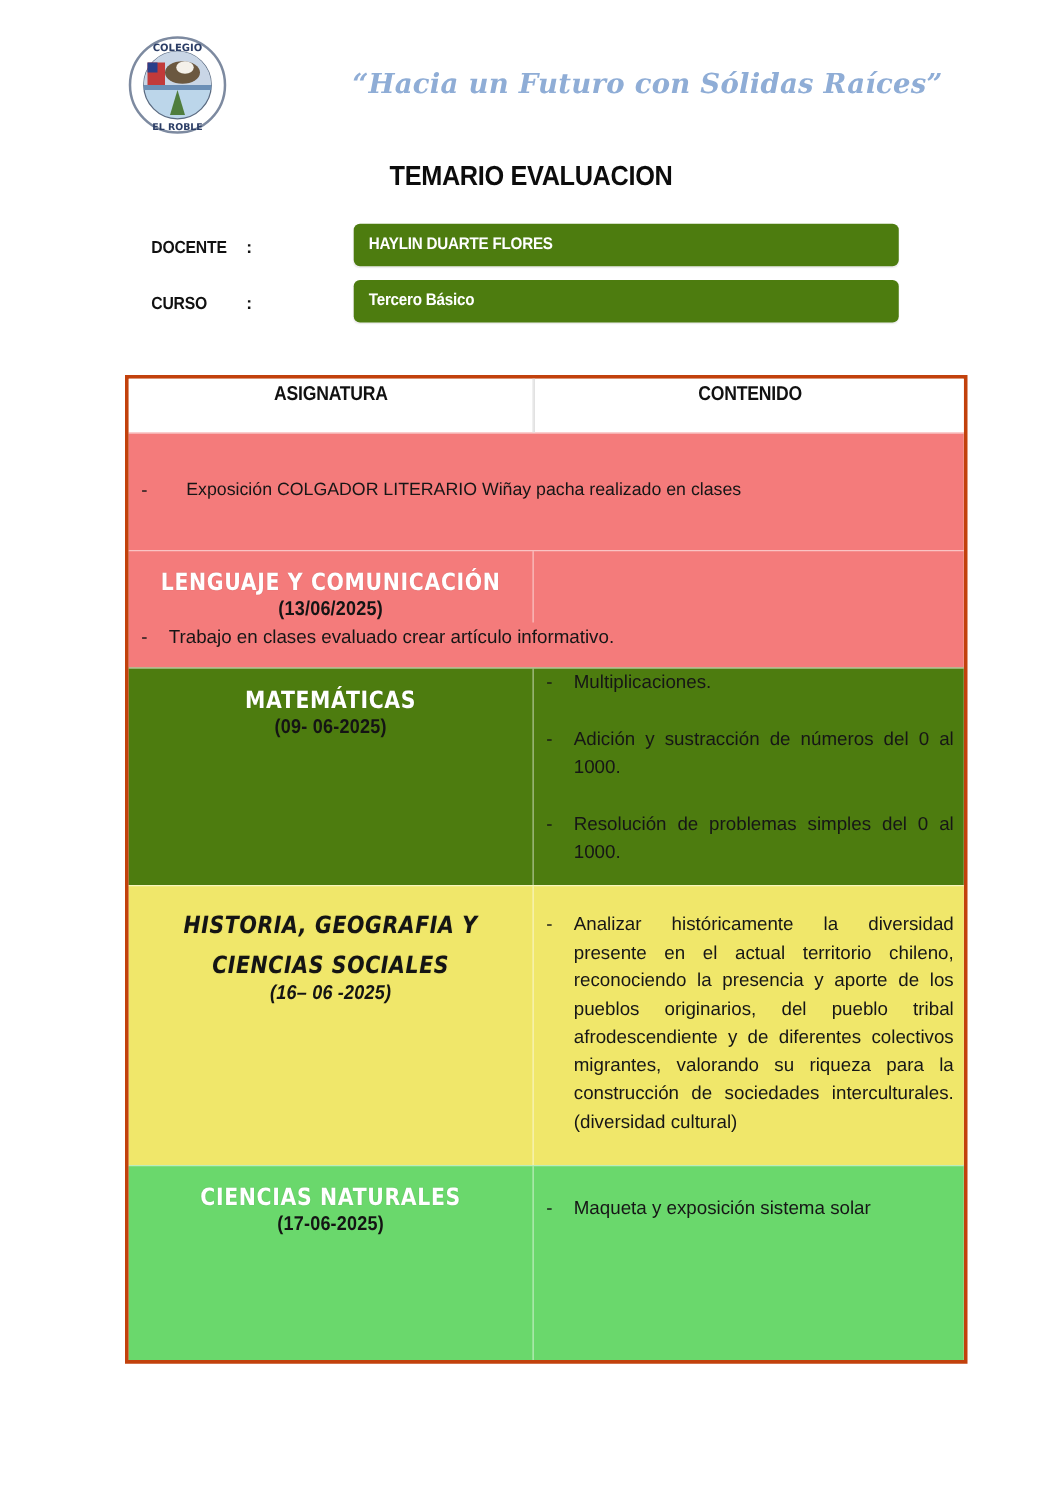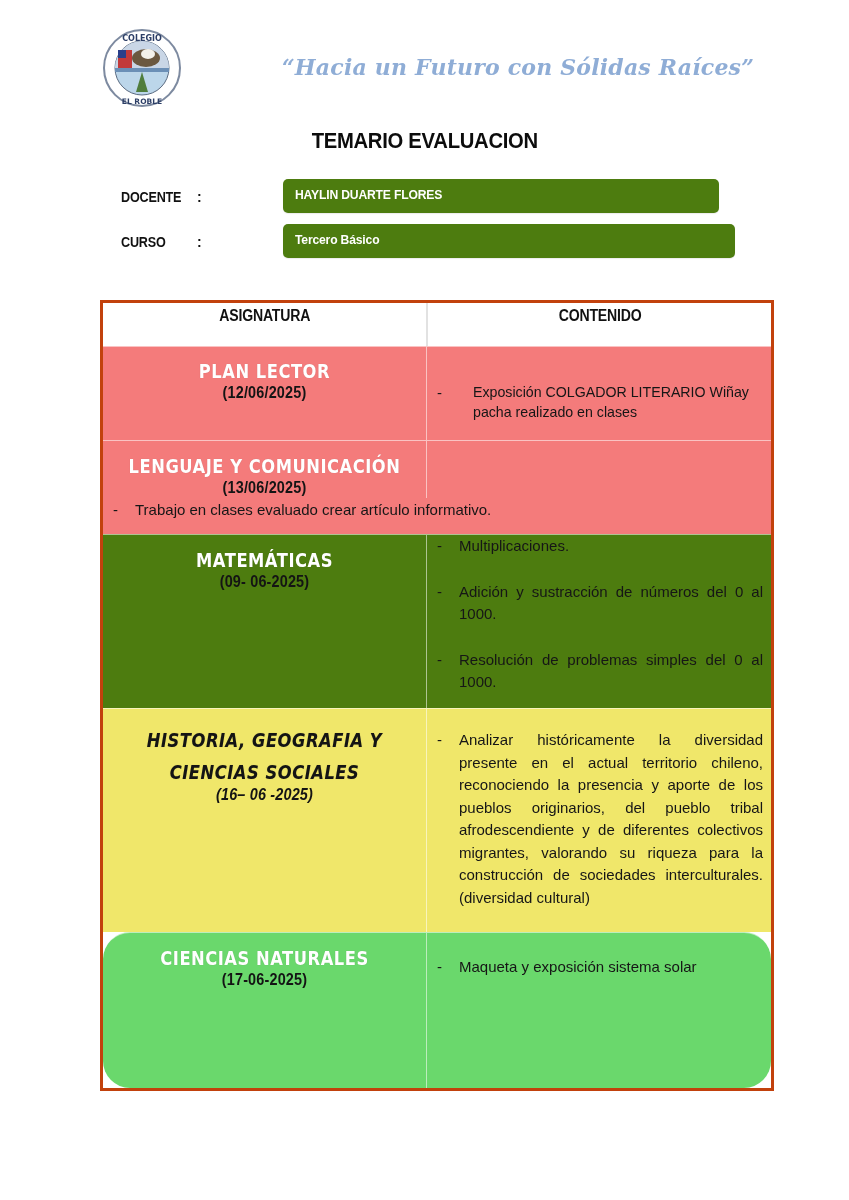--- a/index.html
+++ b/index.html
@@ -30,21 +30,21 @@
 
   .item { display: flex; font-size: 15px; line-height: 22.5px; color: #161616; text-align: justify; }
   .item .dash { width: 22px; flex: none; text-align: left; padding-left: 1px; }
   .item .txt { flex: 1; }
   .gap { height: 23px; }
 
   .r-plan { background: #f47b7b; height: 93px; }
   .r-leng { background: #f47b7b; height: 93px; flex-direction: column; }
   .r-mat  { background: #4d7c0f; height: 173px; }
   .r-hist { background: #f0e76a; height: 223px; }
-  .r-cien { background: #6ad86c; height: 155px; border-radius: 27px; }
+  .r-cien { background: #6ad86c; height: 155px; }
 </style>
 </head>
 <body>
 
 <div class="logo">
   <svg width="84" height="80" viewBox="0 0 84 80">
     <circle cx="42" cy="40" r="38" fill="#ffffff" stroke="#7d8aa0" stroke-width="2"></circle>
     <circle cx="42" cy="40" r="27" fill="#bcd6ea" stroke="#5a6a80" stroke-width="1"></circle>
     <path d="M15 40 A27 27 0 0 1 69 40 Z" fill="#c9d6e6"></path>
     <rect x="18" y="22" width="14" height="18" fill="#c23a3a"></rect>
@@ -62,39 +62,35 @@
 <div class="title">TEMARIO EVALUACION</div>
 
 <div class="field-label" style="top:189px;">DOCENTE</div>
 <div class="field-colon" style="top:189px;">:</div>
 <div class="field-box" style="top:179px;">
   <span class="field-value">HAYLIN DUARTE FLORES</span>
 </div>
 
 <div class="field-label" style="top:234px;">CURSO</div>
 <div class="field-colon" style="top:234px;">:</div>
-<div class="field-box" style="top:224px;padding-left:16px;">
+<div class="field-box" style="top:224px;">
   <span class="field-value">Tercero Básico</span>
 </div>
 
 <div class="table">
   <div class="row header">
     <div class="cell-l">
         <span class="hdr">ASIGNATURA</span>
       </div>
     <div class="cell-r" style="border-left:1px solid #e2e2e2;">
         <span class="hdr">CONTENIDO</span>
       </div>
   </div>
 
   <div class="row r-plan">
-    <div class="cell-l" style="padding-top:12px;">
-      <span class="subj white">PLAN LECTOR</span>
-      <span class="date">(12/06/2025)</span>
-    </div>
     <div class="cell-r" style="padding-top:35px;">
       <div class="item">
         <span class="dash">-</span>
         <span class="txt" style="font-size:14.2px;line-height:20px;text-align:left;margin-left:14px;">Exposición COLGADOR LITERARIO Wiñay pacha realizado en clases</span>
       </div>
     </div>
   </div>
 
   <div class="row r-leng">
     <div class="cell-l" style="padding-top:13px;">

